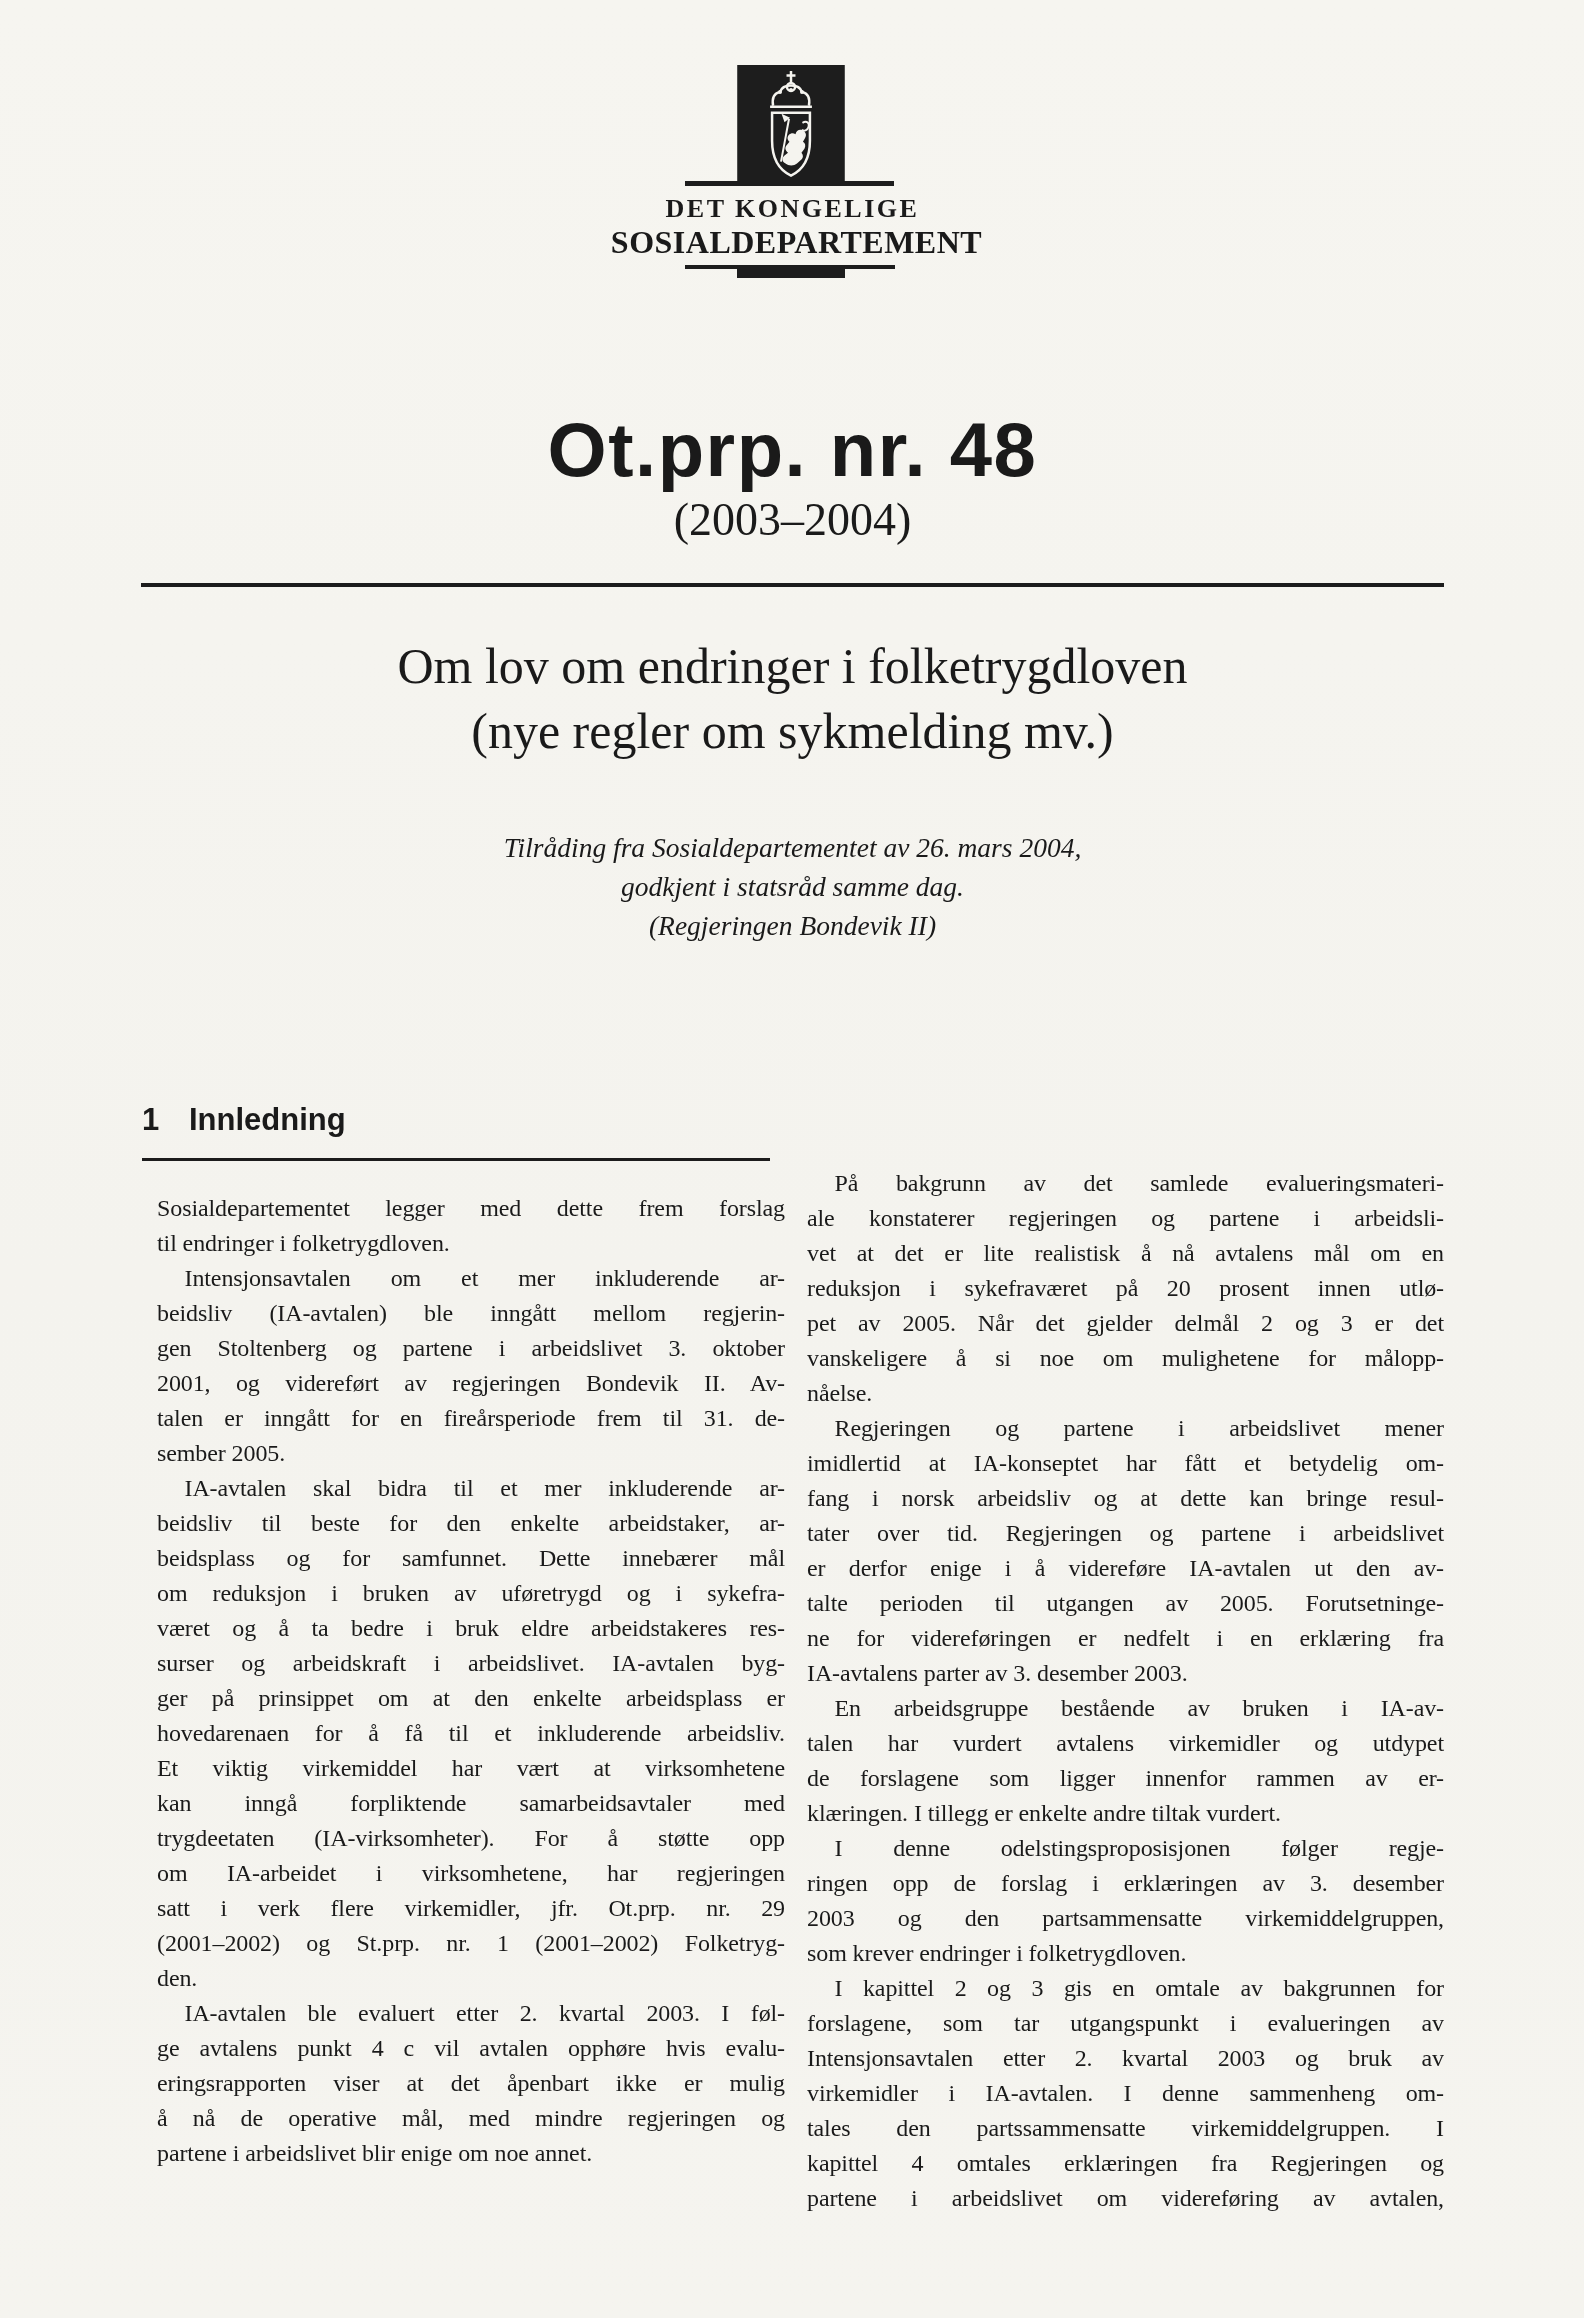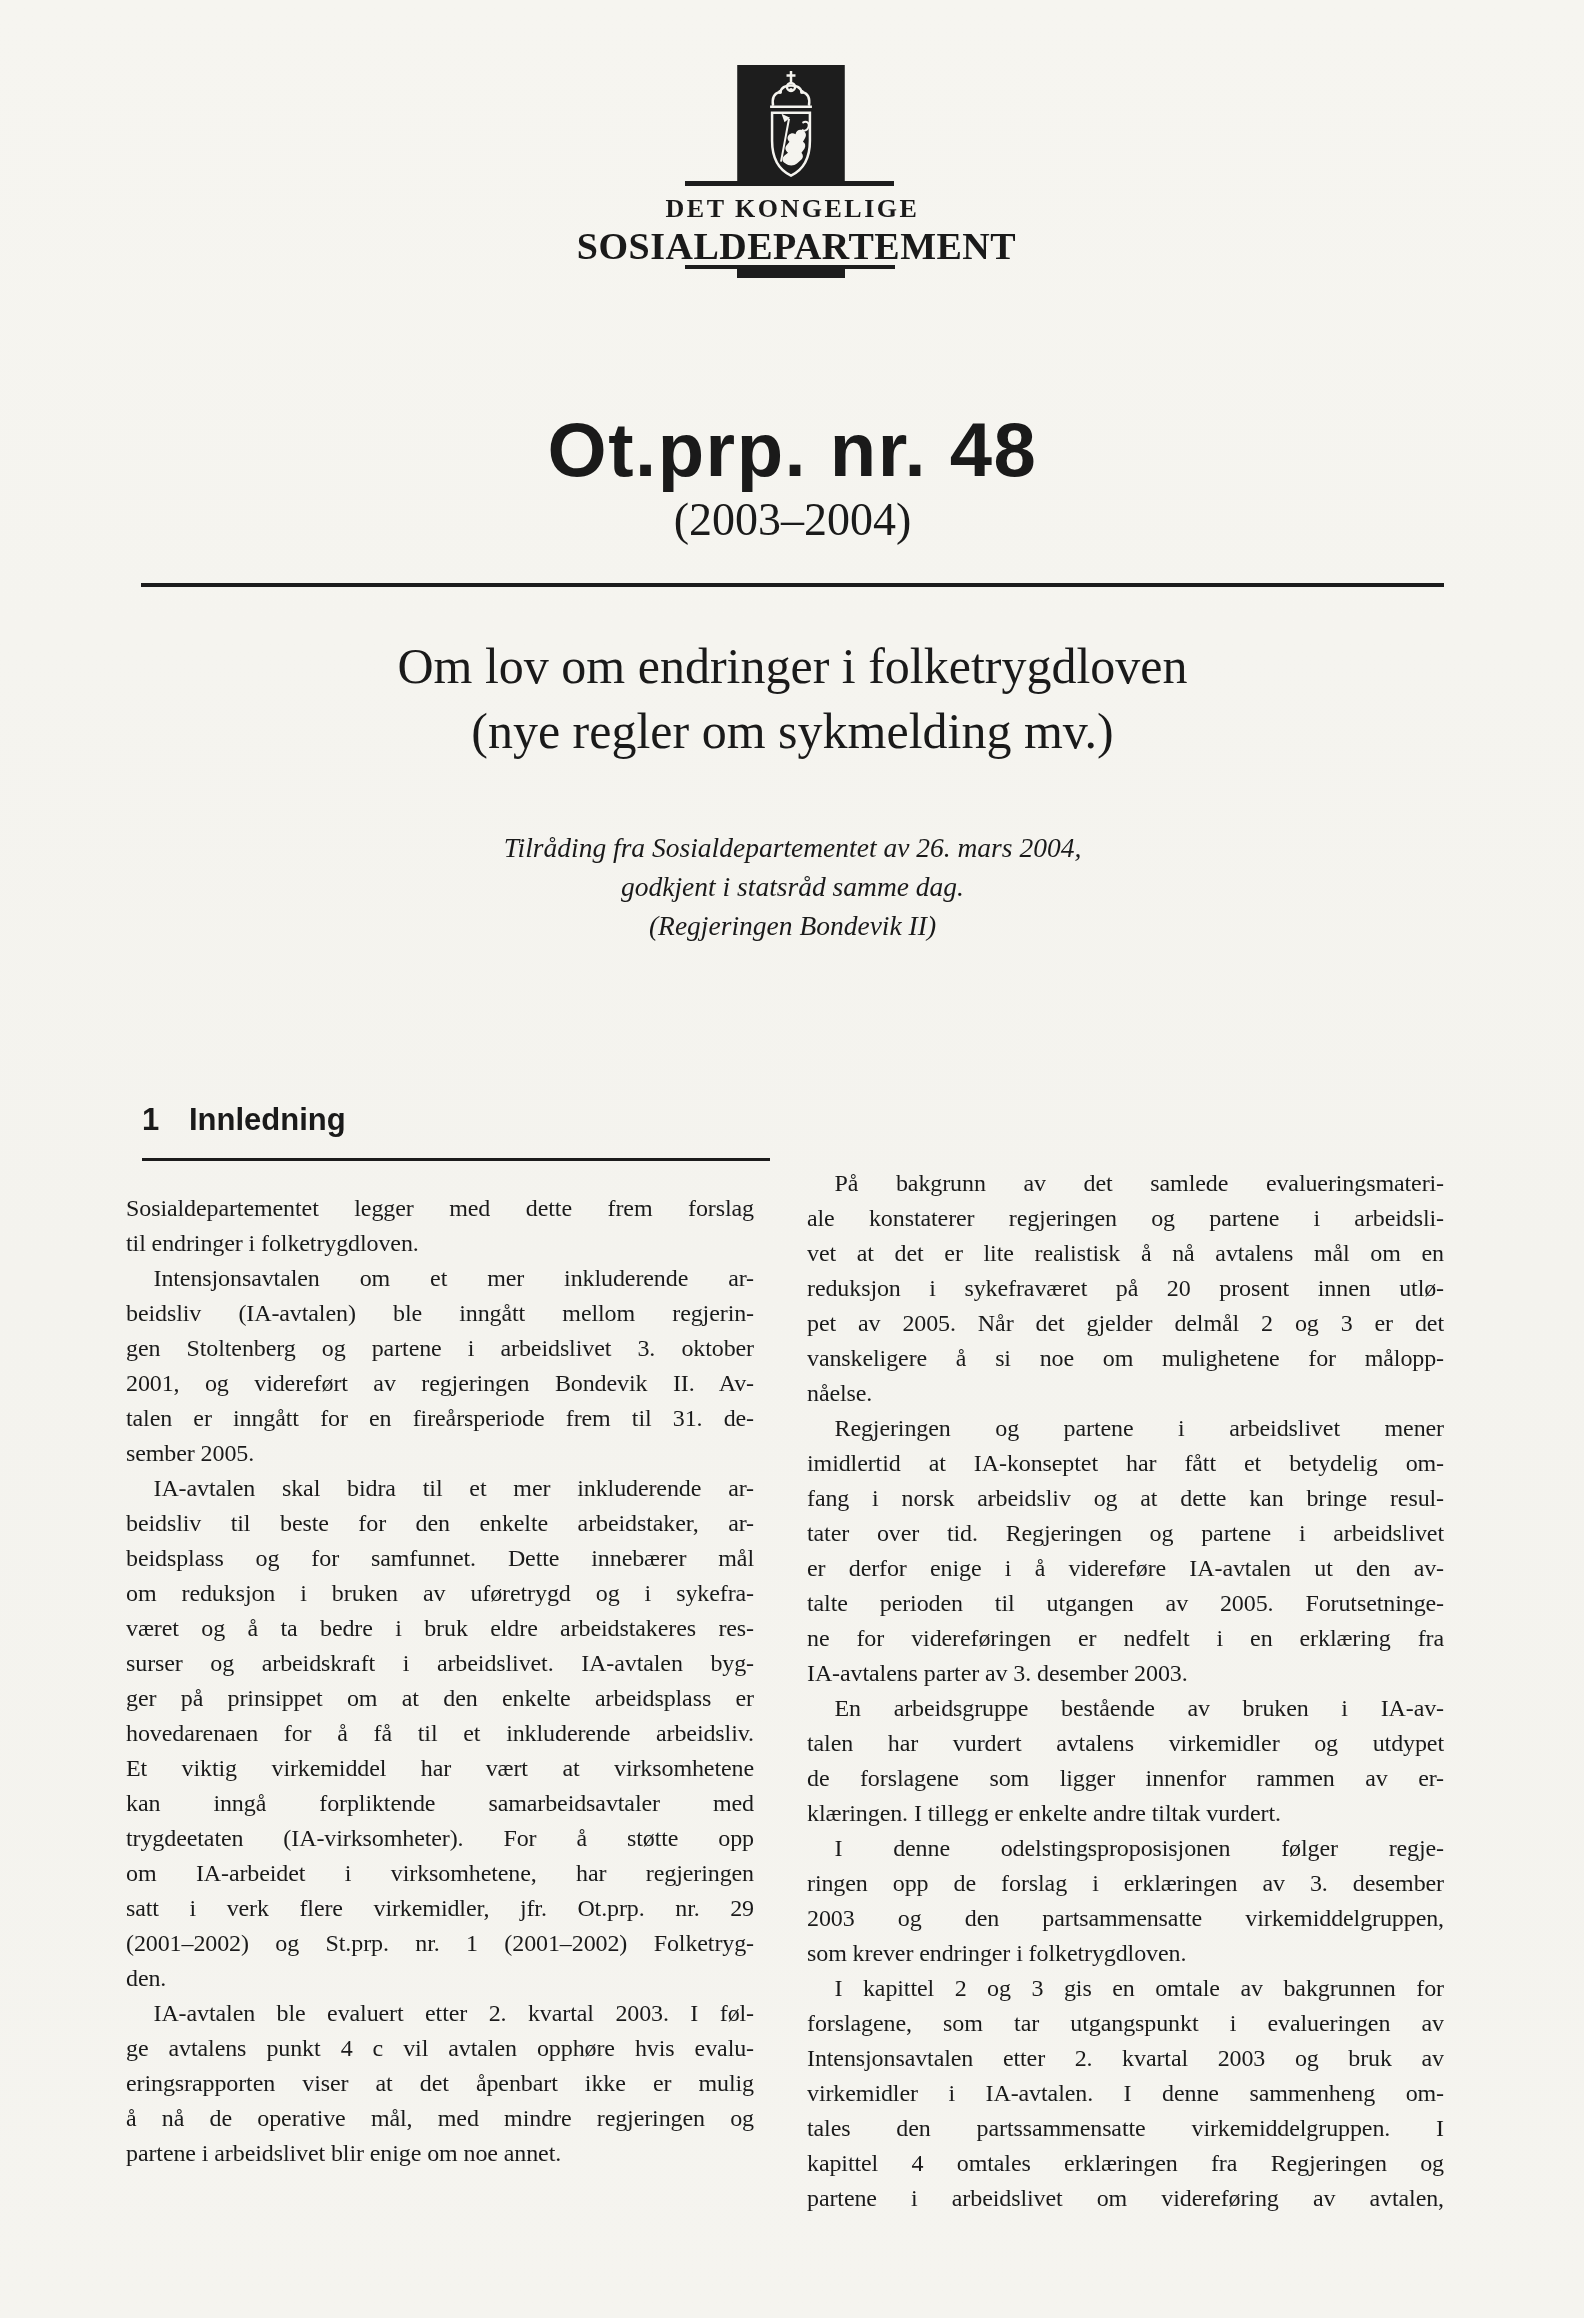--- a/index.html
+++ b/index.html
@@ -12,40 +12,40 @@
     font-family:"Liberation Serif", serif;
     overflow:hidden;
   }
   .abs{position:absolute;}
   .ctr{left:0;right:0;text-align:center;}
 
   
   .crest{left:calc(50% - 56px);top:65px;width:108px;height:118px;}
   .crest-underline{left:calc(50% - 108px);top:181px;width:209px;height:4.5px;background:#1d1d1d;}
   .ministry-1{top:194px;font-size:26px;letter-spacing:2.5px;font-weight:bold;}
-  .ministry-2{top:224px;font-size:38px;letter-spacing:0.5px;font-weight:bold;padding-left:8px;}
+  .ministry-2{top:224px;font-size:32px;letter-spacing:0.5px;font-weight:bold;padding-left:8px;}
   .orn-line{left:calc(50% - 108px);top:265px;width:210px;height:4px;background:#1d1d1d;}
   .orn-bar{left:calc(50% - 56px);top:268px;width:108px;height:9.5px;background:#1d1d1d;}
 
   
   .doc-number{top:406px;font-family:"Liberation Sans",sans-serif;font-weight:bold;font-size:76px;letter-spacing:1.5px;}
   .session{top:493px;font-size:46px;}
   .rule-main{left:141px;top:583px;width:1303px;height:3.5px;background:#1c1c1c;}
   .subject-1{top:637px;font-size:50px;}
   .subject-2{top:702px;font-size:50px;}
   .recommendation{top:828px;font-style:italic;font-size:27.5px;line-height:39px;}
 
   
   .section-head{left:142px;top:1102px;width:628px;font-family:"Liberation Sans",sans-serif;font-weight:bold;font-size:31px;display:flex;}
   .section-head .num{width:47px;}
   .section-rule{left:142px;top:1158px;width:628px;height:2.5px;background:#1c1c1c;}
 
   
   .body-col{font-size:24px;line-height:35px;letter-spacing:-0.1px;}
-  .body-left{left:126px;top:1191px;width:628px;}
+  .body-left{left:157px;top:1191px;width:628px;}
   .body-right{left:807px;top:1157px;width:637px;margin-top:9px;}
   .line{text-align:justify;text-align-last:justify;white-space:normal;}
   .line.last{text-align-last:left;}
   .line.indent{padding-left:27.5px;}
 </style>
 </head>
 <body>
 
 <div class="page">
 

